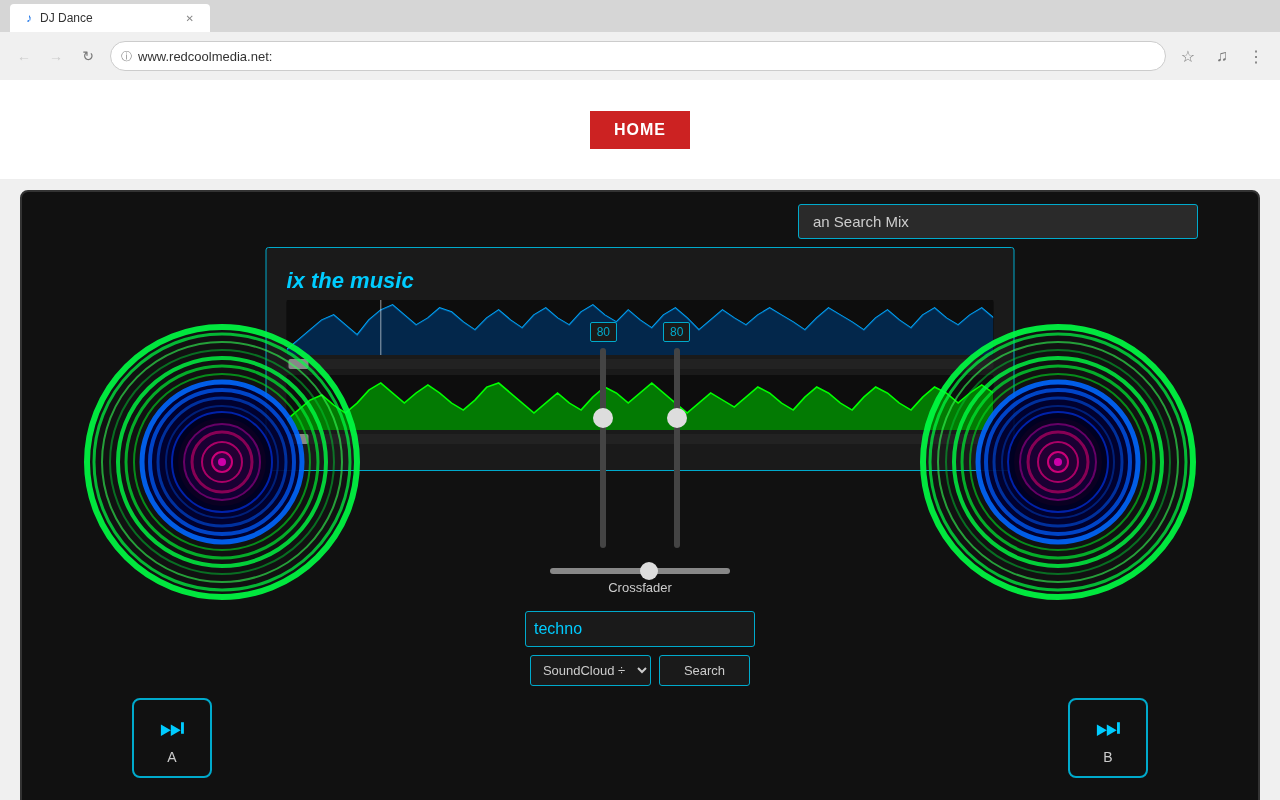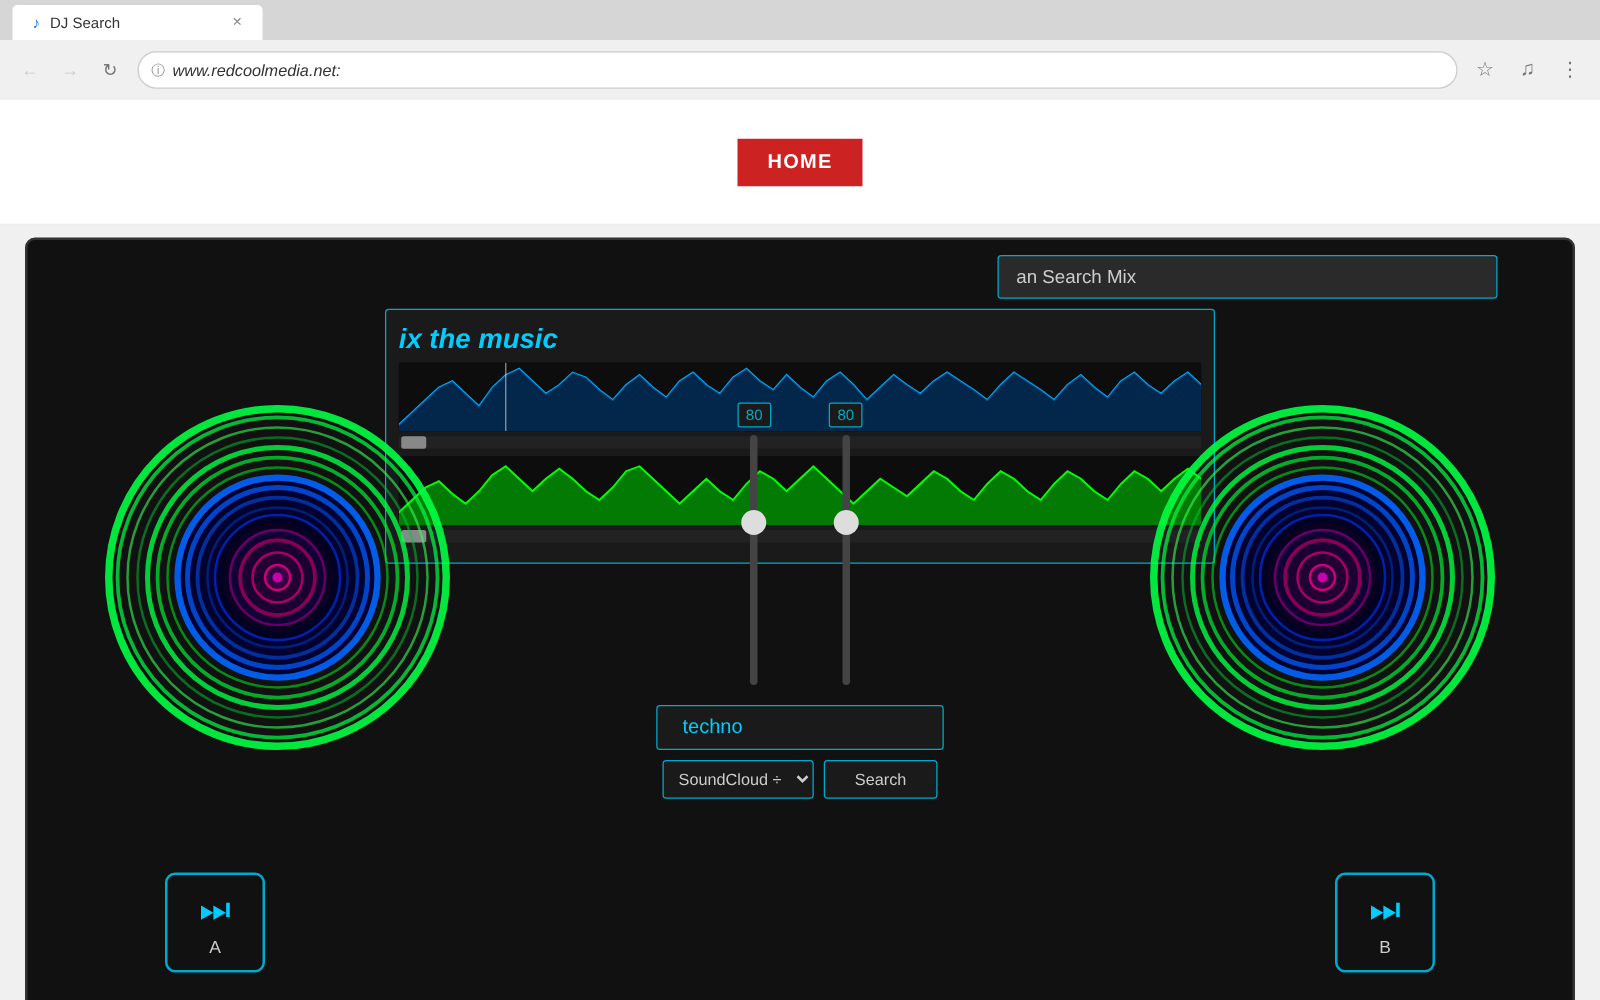--- a/index.html
+++ b/index.html
@@ -31,21 +31,21 @@
       height: 30px;
       border: 1px solid #ccc;
       border-radius: 15px;
       background: white;
       display: flex;
       align-items: center;
       padding: 0 10px;
       gap: 6px;
     }
     .address-bar .lock-icon { color: #888; font-size: 11px; }
-    .address-text { font-size: 13px; color: #333; flex: 1; font-style: italic; }
+    .address-text { font-size: 13px; color: #333; flex: 1; }
     .browser-actions {
       display: flex;
       gap: 6px;
       align-items: center;
     }
     .browser-action-btn {
       width: 28px; height: 28px;
       border-radius: 50%;
       border: none;
       background: transparent;
@@ -136,25 +136,25 @@
       font-size: 15px;
       text-align: left;
     }
 
     
     .waveform-container {
       position: absolute;
       top: 55px;
       left: 50%;
       transform: translateX(-50%);
-      width: 664px;
+      width: 749px;
       background: #1a1a1a;
       border: 1px solid #00aacc;
       border-radius: 3px;
-      padding: 10px;
+      padding: 20px;
     }
     .waveform-title {
       color: #00ccff;
       font-size: 22px;
       font-weight: bold;
       margin-bottom: 6px;
       font-style: italic;
     }
     .waveform-track {
       height: 55px;
@@ -290,21 +290,21 @@
       align-items: center;
       gap: 8px;
     }
     .search-input {
       width: 230px;
       background: #1a1a1a;
       border: 1px solid #00aacc;
       border-radius: 3px;
       color: #00ccff;
       font-size: 16px;
-      padding: 8px 20px;
+      padding: 8px 8px;
     }
     .search-controls {
       display: flex;
       gap: 8px;
     }
     .source-select {
       background: #1a1a1a;
       border: 1px solid #00aacc;
       color: #ccc;
       font-size: 13px;
@@ -364,21 +364,21 @@
       font-size: 14px;
     }
   </style>
 </head>
 <body>
 
 <div>
   <div class="tab-bar">
     <div class="tab">
       <span class="favicon">♪</span>
-      <span>DJ Search</span>
+      <span>DJ Dance</span>
       <span class="close-tab">✕</span>
     </div>
   </div>
   <div class="browser-toolbar">
     <div class="nav-buttons">
       <button class="nav-btn disabled">←</button>
       <button class="nav-btn disabled">→</button>
       <button class="nav-btn">↻</button>
     </div>
     <div class="address-bar">
@@ -499,20 +499,26 @@
       </div>
 
       <div class="fader-group">
         <div class="fader-label">80</div>
         <div class="fader-track">
           <div class="fader-thumb"></div>
         </div>
       </div>
     </div>
 
+    <div class="crossfader-section">
+      <div class="crossfader-track">
+        <div class="crossfader-thumb"></div>
+      </div>
+      <span class="crossfader-label">Crossfader</span>
+    </div>
 
     <div class="search-section">
       <input class="search-input" type="text" value="techno" style="">
       <div class="search-controls">
         <select class="source-select">
           <option>SoundCloud ÷</option>
         </select>
         <button class="search-btn">Search</button>
       </div>
     </div>

